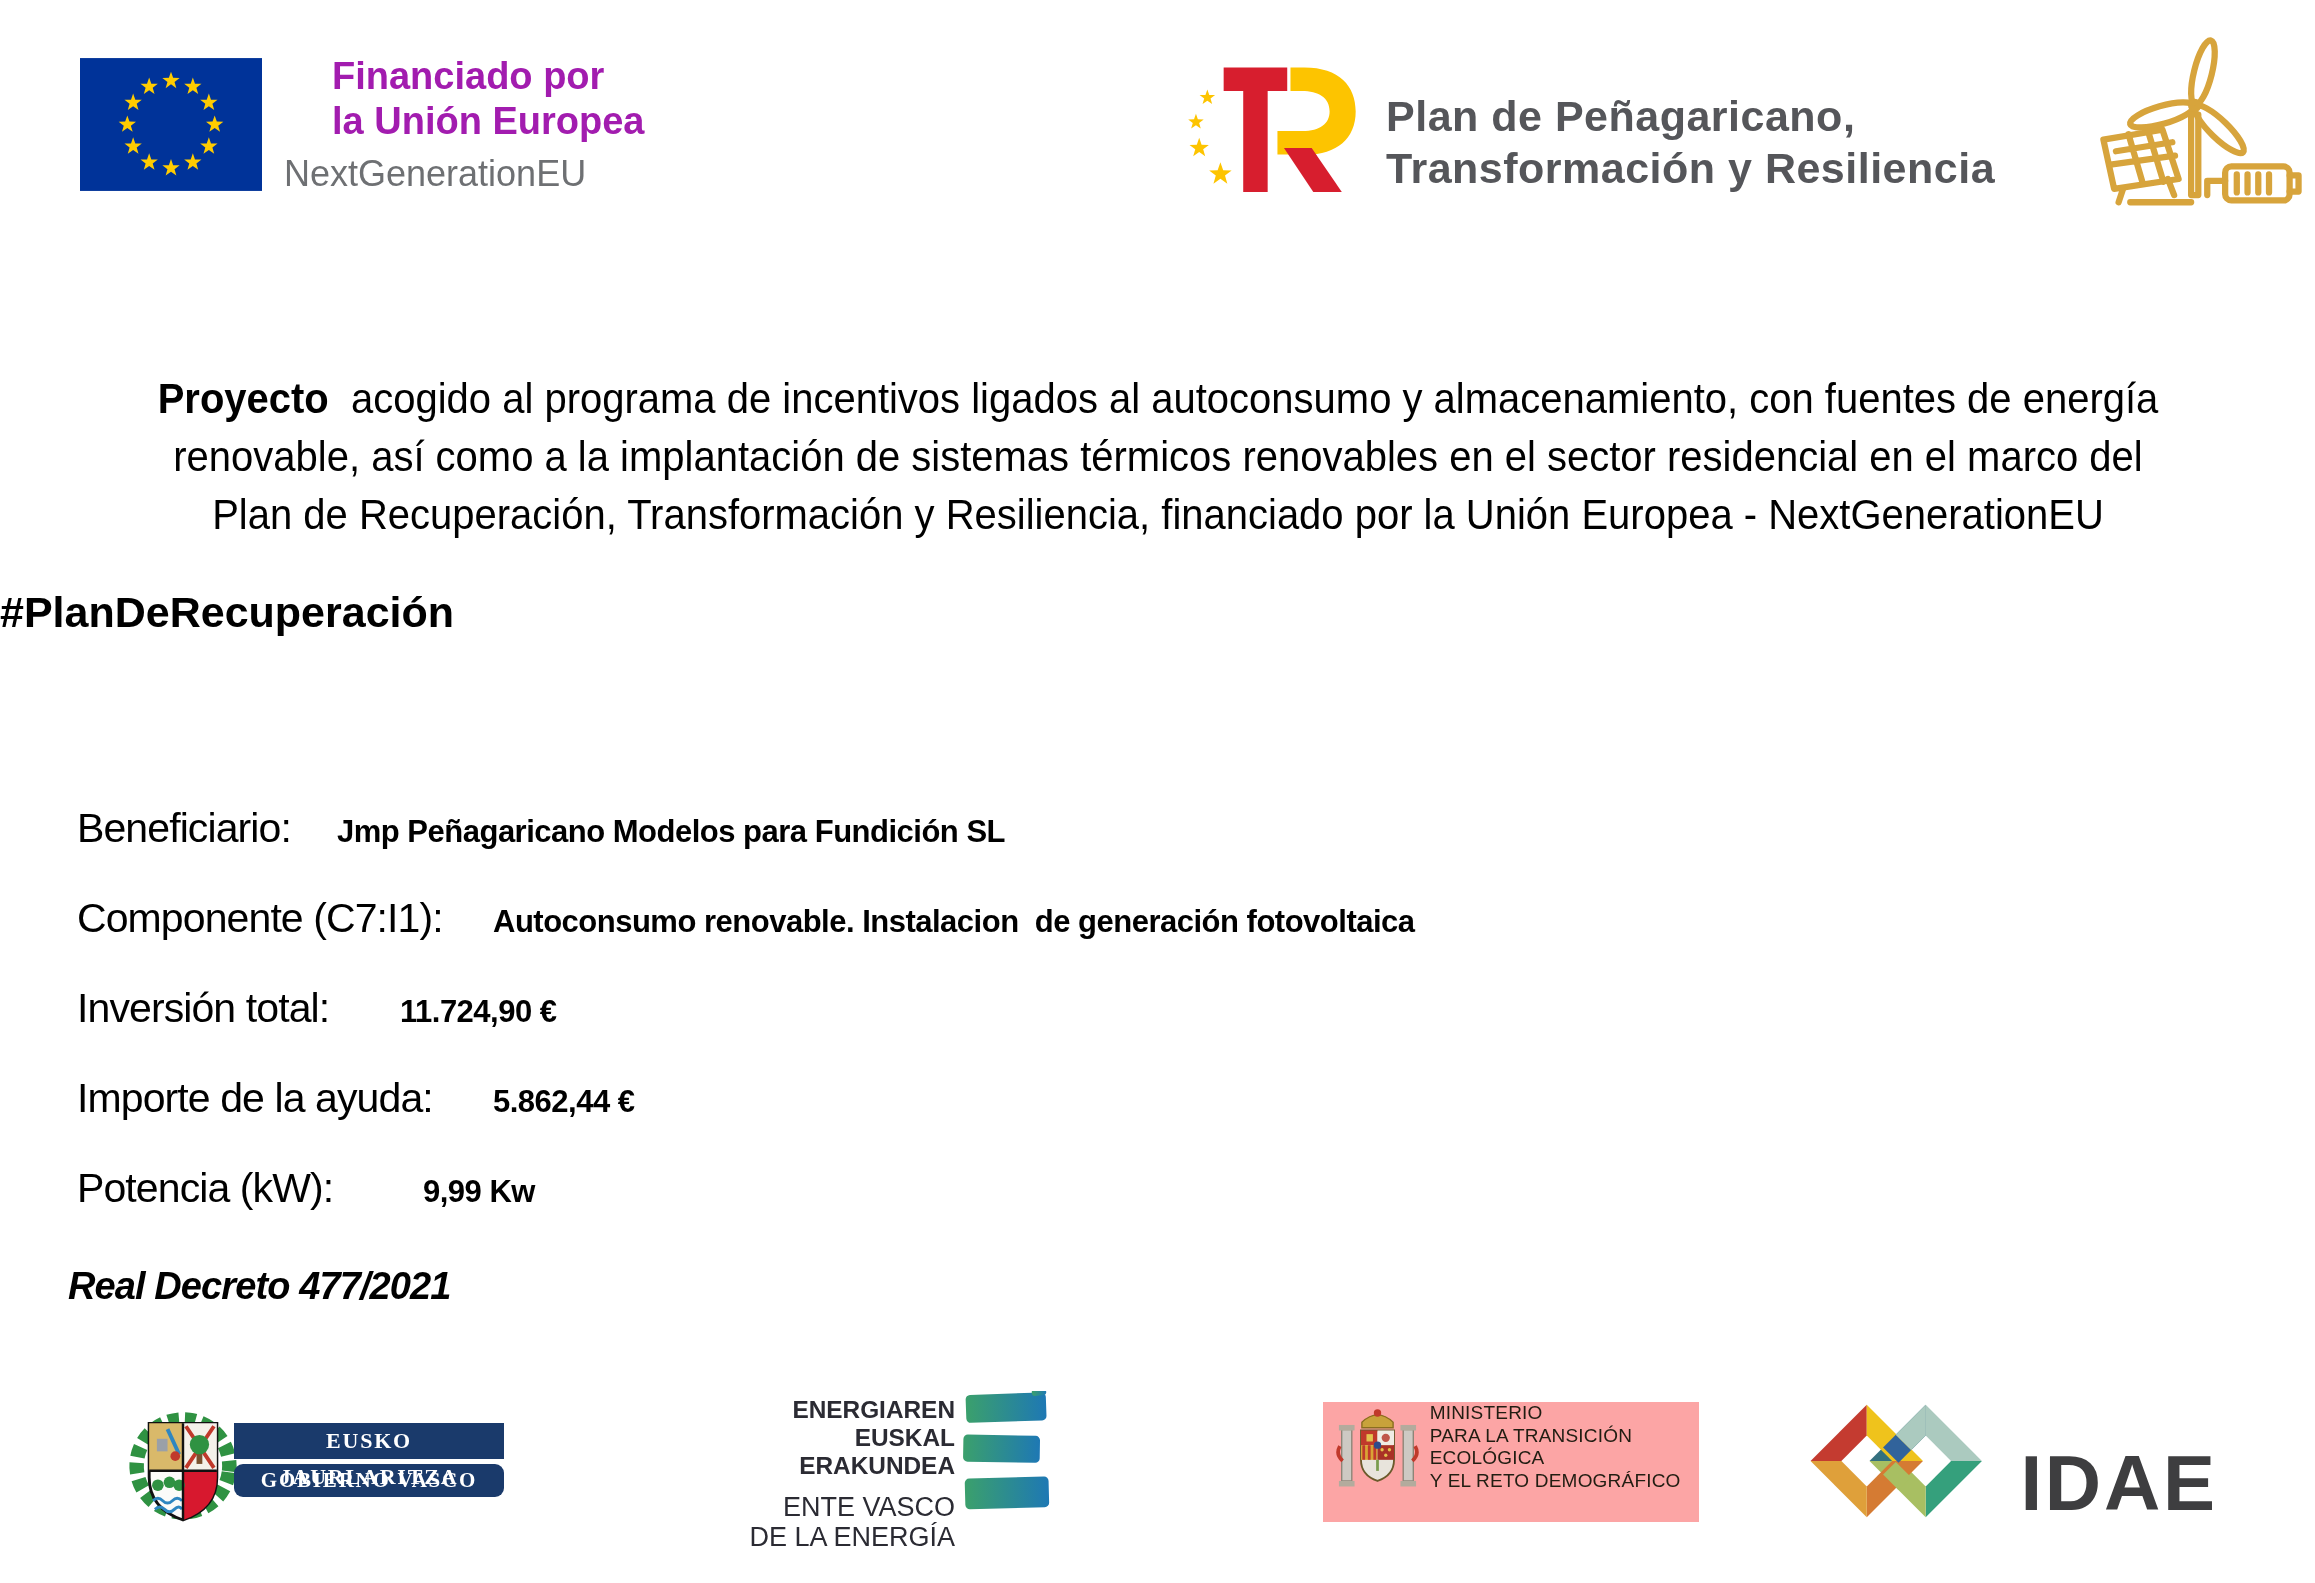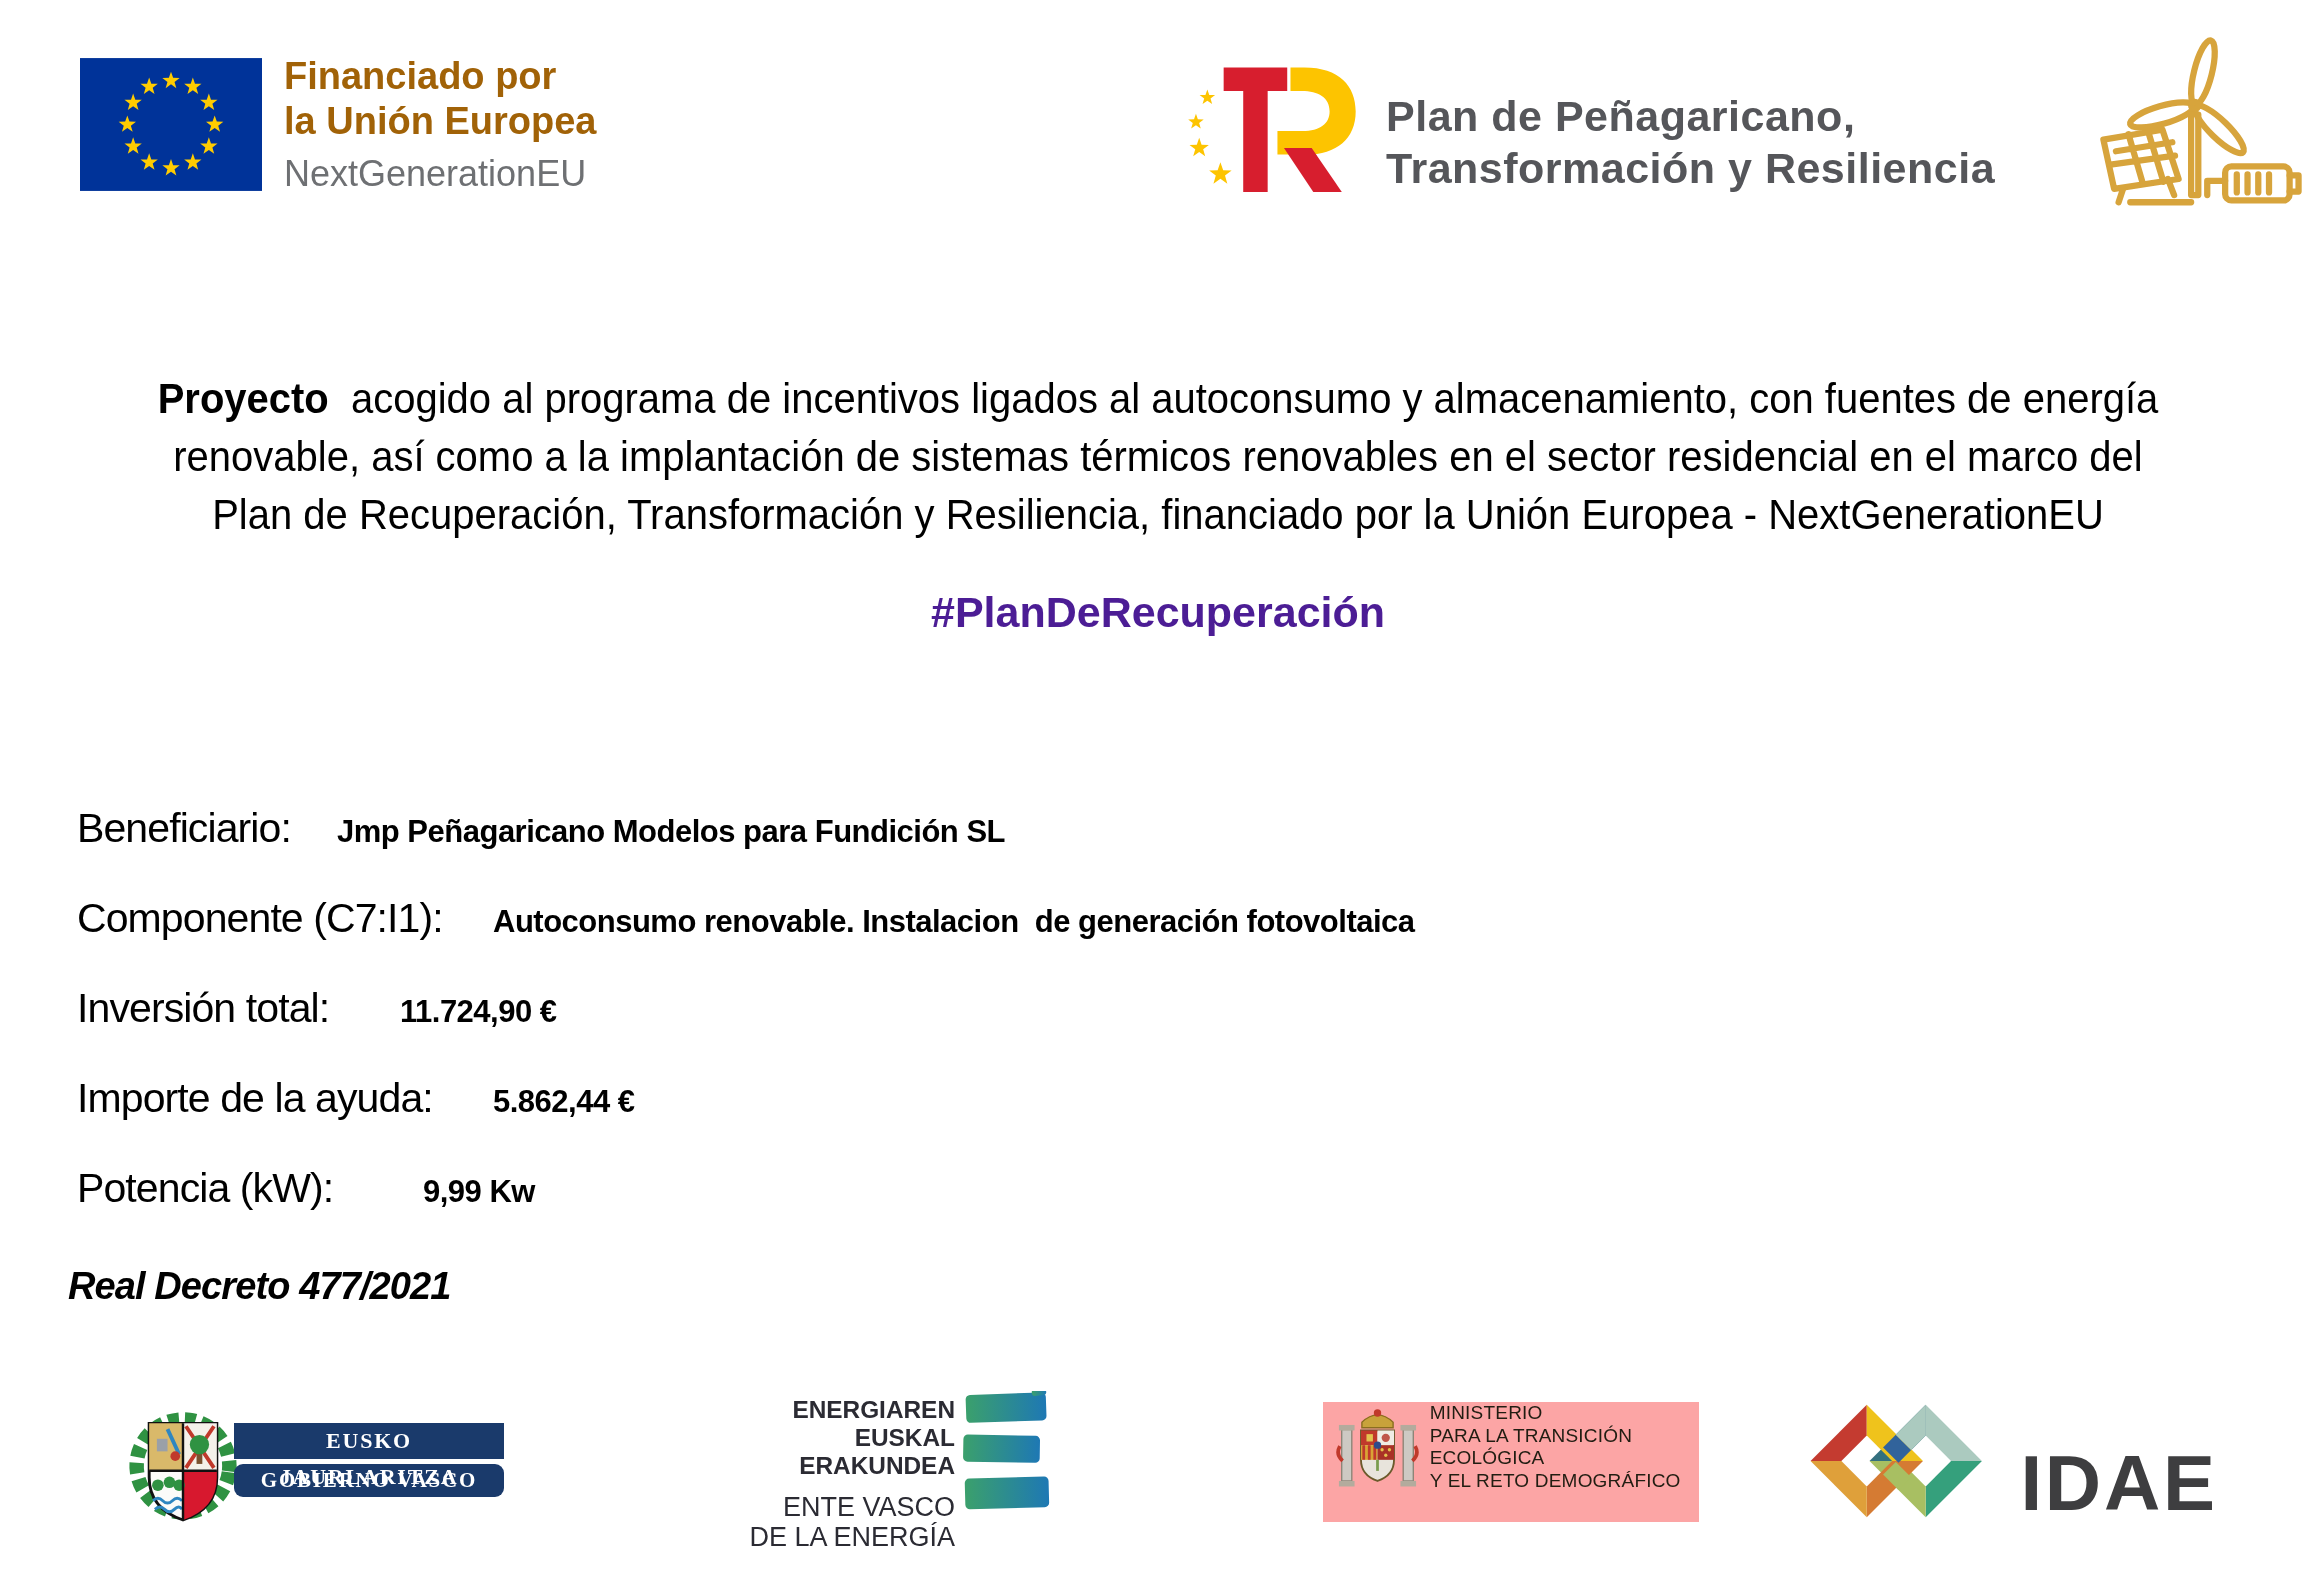--- a/index.html
+++ b/index.html
@@ -3,37 +3,37 @@
 <meta charset="utf-8">
 <style>
   html,body{margin:0;padding:0;background:#ffffff;}
   .canvas{position:relative;width:2316px;height:1584px;background:#ffffff;overflow:hidden;
           font-family:"Liberation Sans",sans-serif;color:#000;}
   svg{display:block;}
 
   
   .eu-flag{position:absolute;left:80px;top:58px;width:182px;height:133px;}
   .eu-text{position:absolute;left:284px;top:54px;line-height:45px;}
-  .eu-bold{font-size:38px;font-weight:bold;color:#a16207;}
+  .eu-bold{font-size:38px;font-weight:bold;color:#a21caf;margin-left:48px;}
   .eu-gray{font-size:36px;font-weight:400;color:#6e7073;margin-top:7.2px;}
 
   .tr-logo{position:absolute;left:1172px;top:47px;width:206px;height:163px;}
   .plan-title{position:absolute;left:1386px;top:90px;font-size:43px;font-weight:bold;
               color:#55565a;line-height:52px;letter-spacing:0.5px;}
 
   .energy-icon{position:absolute;left:2086px;top:25px;width:221px;height:188px;}
 
   
   .para{position:absolute;left:0;top:369px;width:2316px;text-align:center;font-size:43px;
         line-height:58px;transform:scaleX(0.93);transform-origin:50% 0;}
   .pline{white-space:pre;}
   .plead{font-weight:bold;}
 
-  .hashtag{position:absolute;left:0;top:588px;width:2316px;text-align:center;
-           font-size:43px;font-weight:bold;color:#4c1d95;}
+  .hashtag{position:absolute;left:0;top:588px;width:2316px;
+           font-size:43px;font-weight:bold;color:#000000;}
 
   .fields{position:absolute;left:77px;top:805px;}
   .frow{display:flex;align-items:baseline;height:90px;}
   .flabel{font-size:41px;color:#000;letter-spacing:-0.9px;}
   .fvalue{font-size:31px;font-weight:bold;white-space:pre-wrap;letter-spacing:-0.5px;}
   .frow:nth-child(1) .flabel{min-width:260px;}
   .frow:nth-child(2) .flabel{min-width:416px;}
   .frow:nth-child(3) .flabel{min-width:323px;}
   .frow:nth-child(4) .flabel{min-width:416px;}
   .frow:nth-child(5) .flabel{min-width:346px;}

